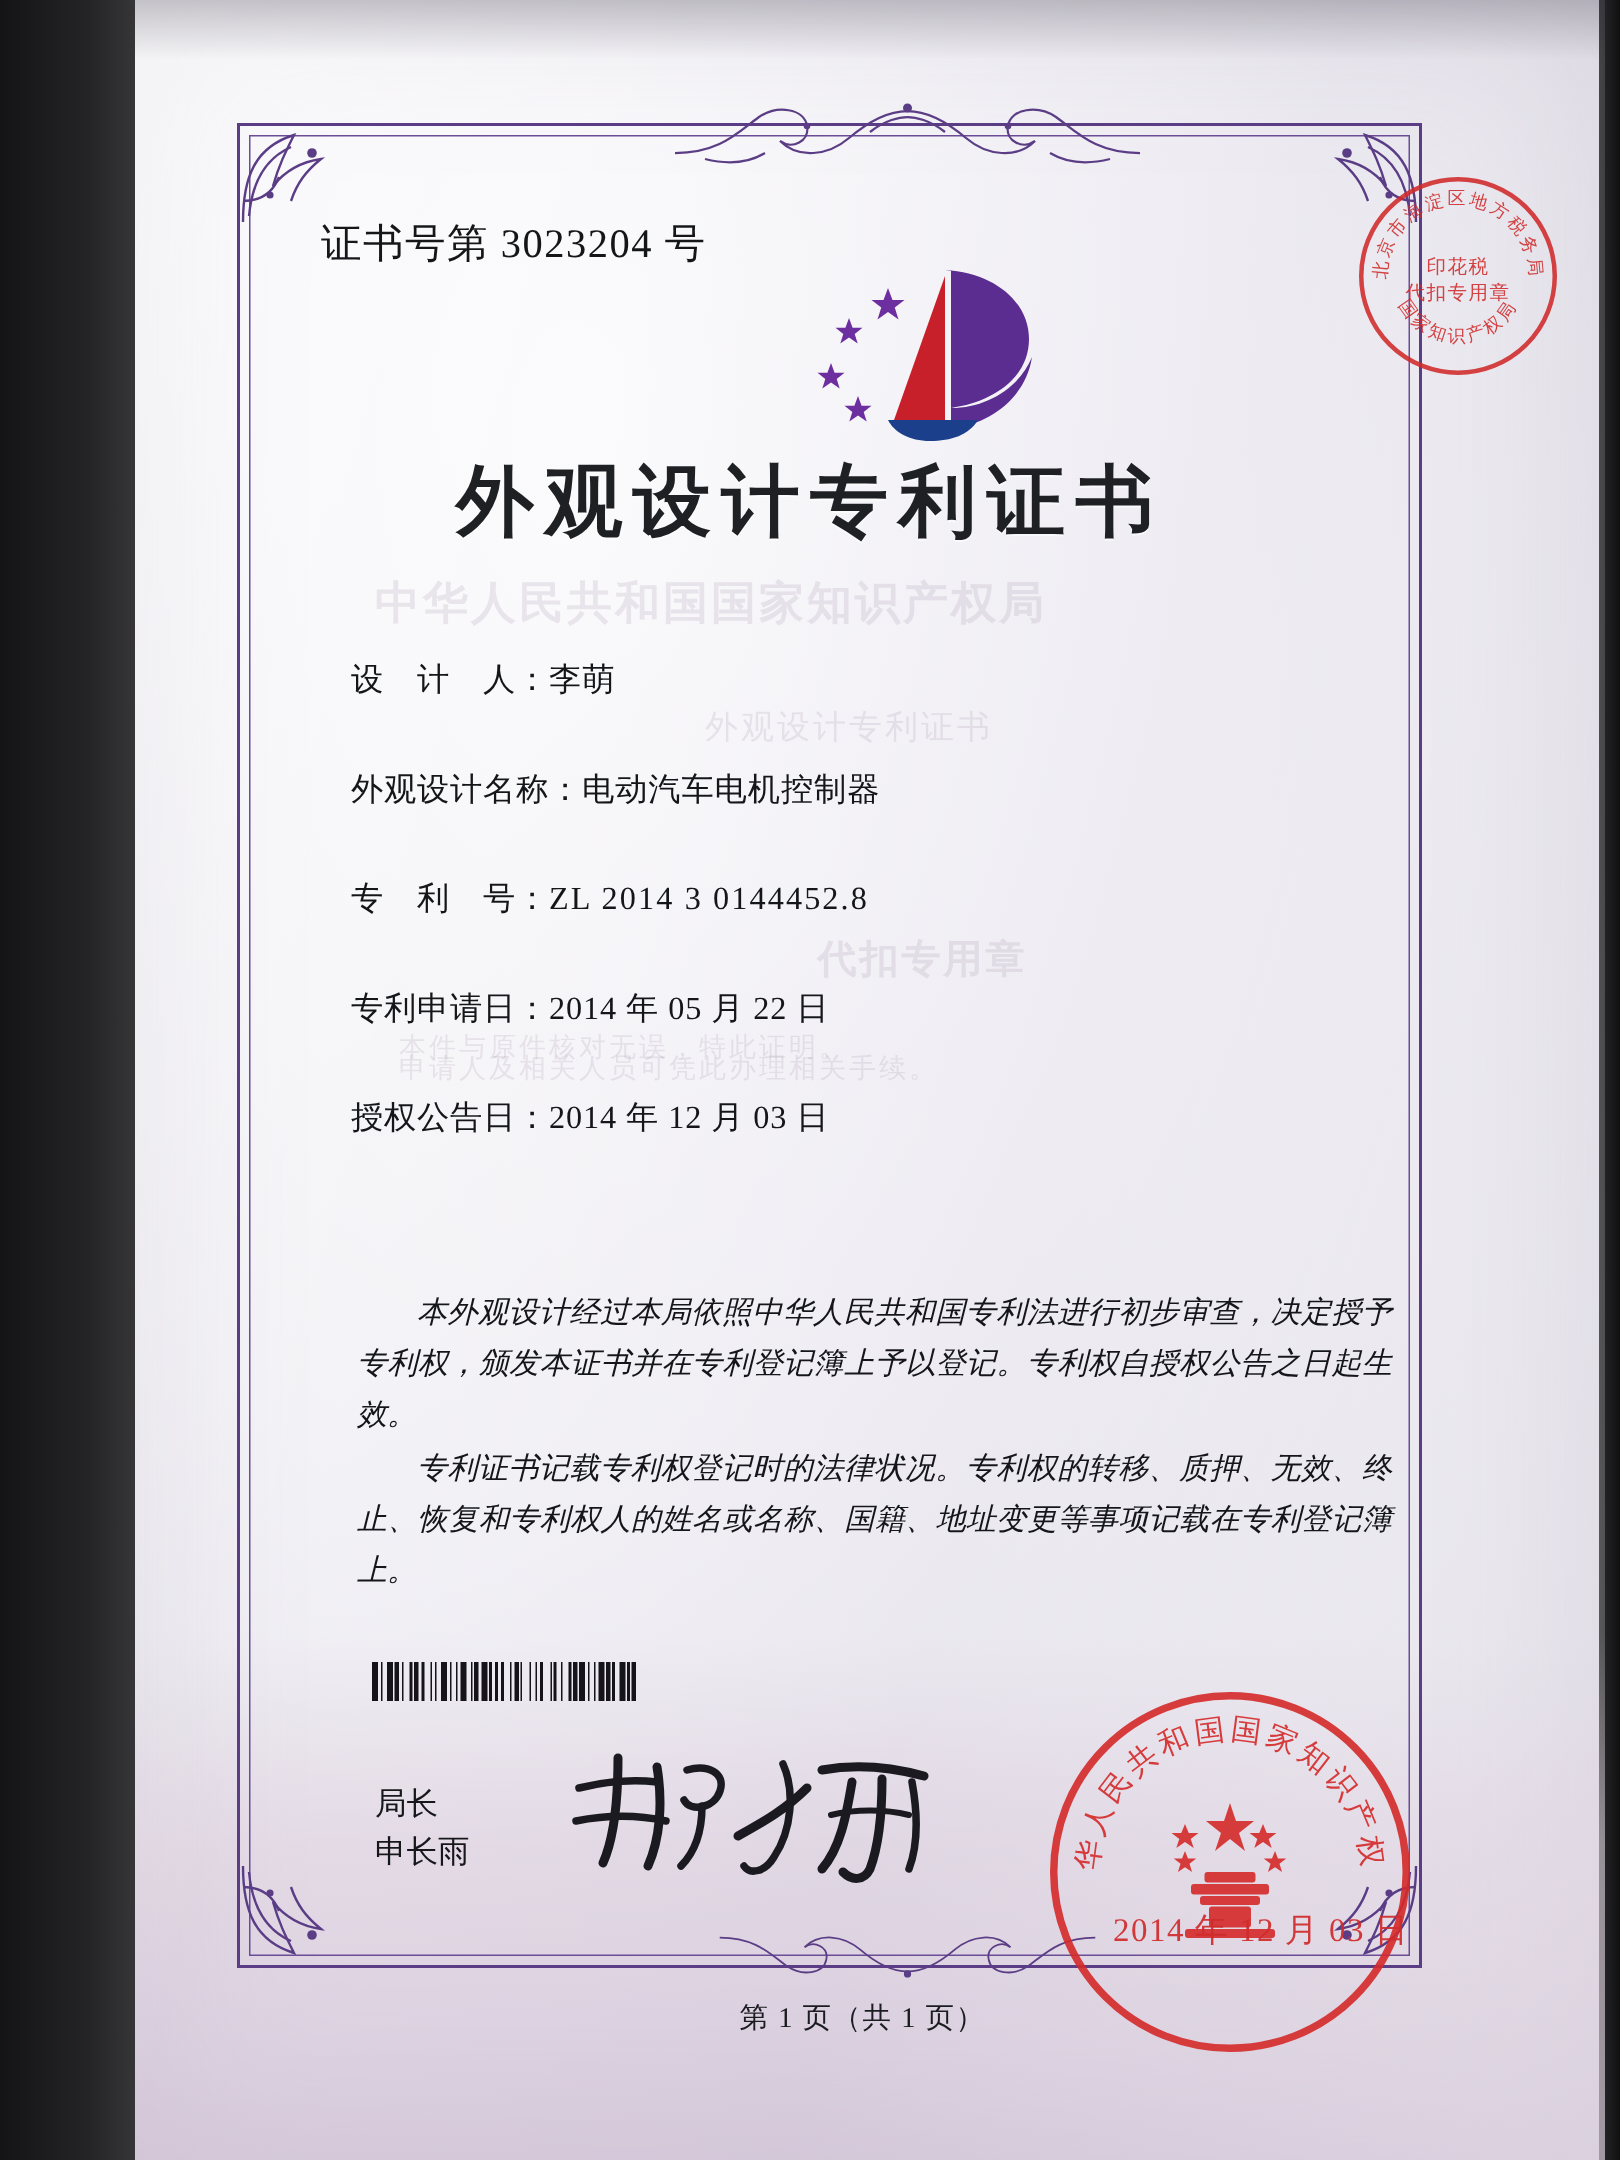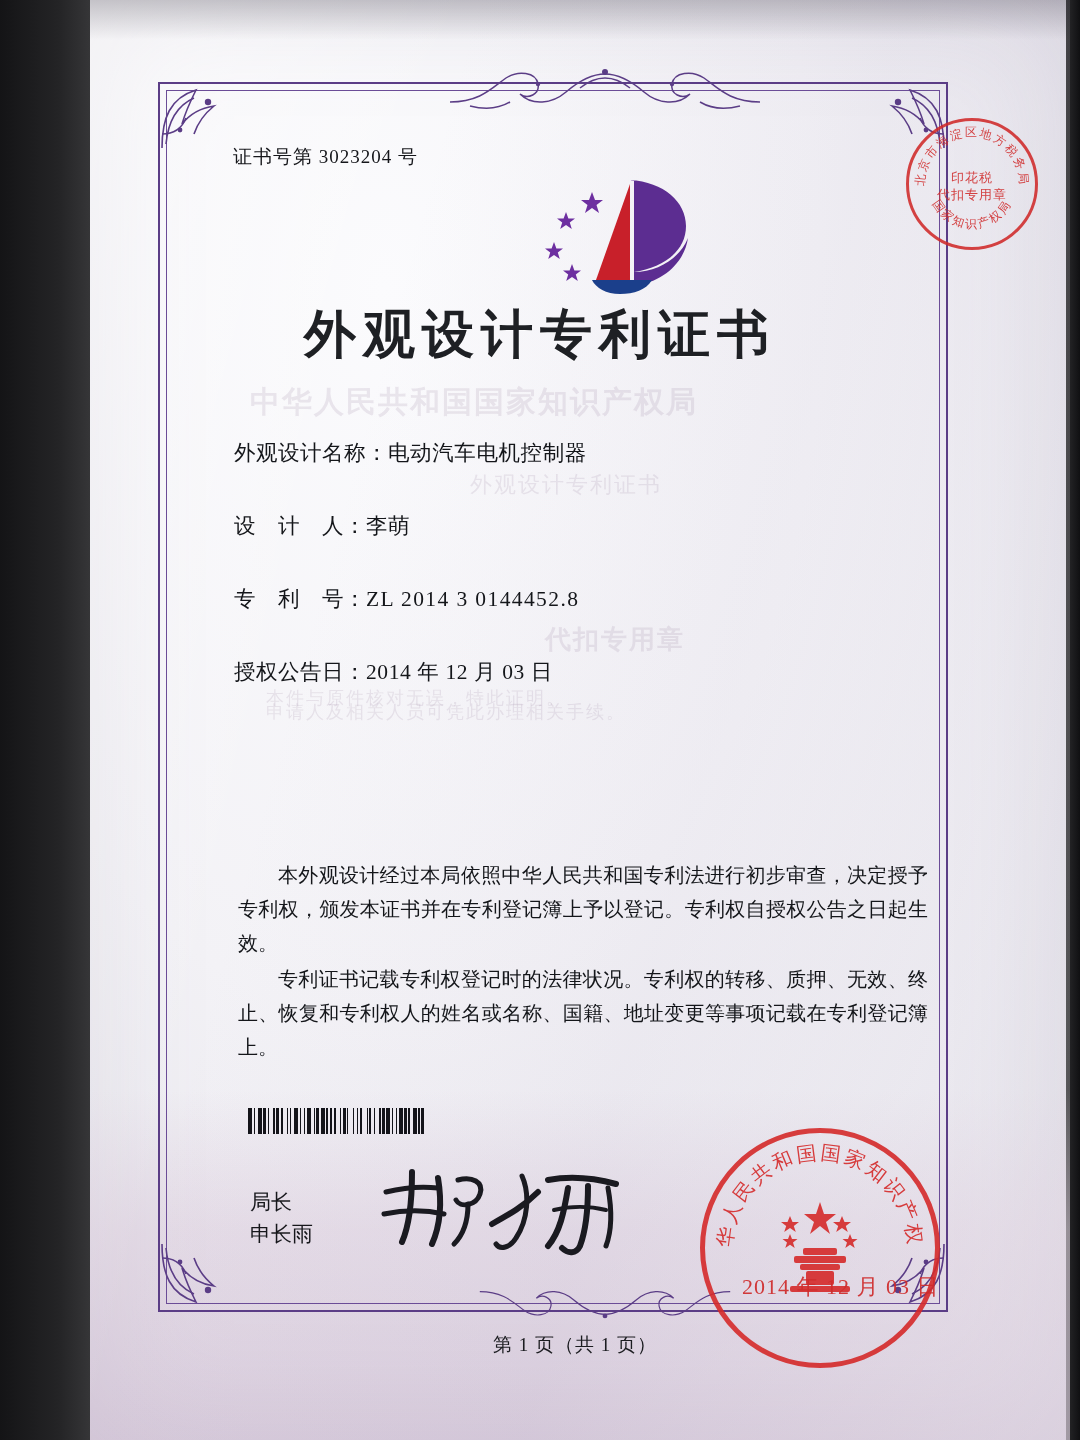--- a/index.html
+++ b/index.html
@@ -100,25 +100,24 @@
     width: 330px; height: 42px;
     color: #5b3d86;
     transform: scaleY(-1);
   }
   .bottom-flourish svg { width: 100%; height: 100%; display: block; }
 
   
   .cert-no {
     position: absolute;
     left: 214px; top: 144px;
-    font-size: 19px;
+    font-size: 27px;
     color: #15161a;
     letter-spacing: 1px;
     white-space: nowrap;
-    margin-left: 19px;
   }
 
   .logo {
     position: absolute;
     left: 534px; top: 168px;
     width: 170px; height: 130px;
   }
   .logo svg { width: 100%; height: 100%; display: block; }
 
   .main-title {
@@ -180,20 +179,21 @@
     left: 238px; top: 858px;
     width: 690px;
     font-size: 20px;
     line-height: 34px;
     color: #14161a;
     text-align: justify;
   }
   .paras p {
     margin: 0 0 2px 0;
     text-indent: 40px;
+    font-style: italic;
   }
 
   
   .barcode {
     position: absolute;
     left: 248px; top: 1108px;
     width: 276px; height: 26px;
     display: flex;
     align-items: stretch;
     gap: 0;
@@ -394,27 +394,30 @@
     </svg>
   </div>
   <div class="mid">
     <div>印花税</div>
     <div>代扣专用章</div>
   </div>
 </div>
 
 <div class="fields">
   <div class="field">
+    <span class="lbl">设　计　人：</span><span class="val">李萌</span>
+  </div>
+  <div class="field">
     <span class="lbl">外观设计名称：</span><span class="val">电动汽车电机控制器</span>
-  </div>
-  <div class="field">
-    <span class="lbl">设　计　人：</span><span class="val">李萌</span>
   </div>
   <div class="field mono">
     <span class="lbl">专　利　号：</span><span class="val">ZL 2014 3 0144452.8</span>
+  </div>
+  <div class="field">
+    <span class="lbl">专利申请日：</span><span class="val">2014 年 05 月 22 日</span>
   </div>
   <div class="field">
     <span class="lbl">授权公告日：</span><span class="val">2014 年 12 月 03 日</span>
   </div>
 </div>
 
 <div class="paras">
   <p>本外观设计经过本局依照中华人民共和国专利法进行初步审查，决定授予专利权，颁发本证书并在专利登记簿上予以登记。专利权自授权公告之日起生效。</p>
   <p>专利证书记载专利权登记时的法律状况。专利权的转移、质押、无效、终止、恢复和专利权人的姓名或名称、国籍、地址变更等事项记载在专利登记簿上。</p>
 </div>

